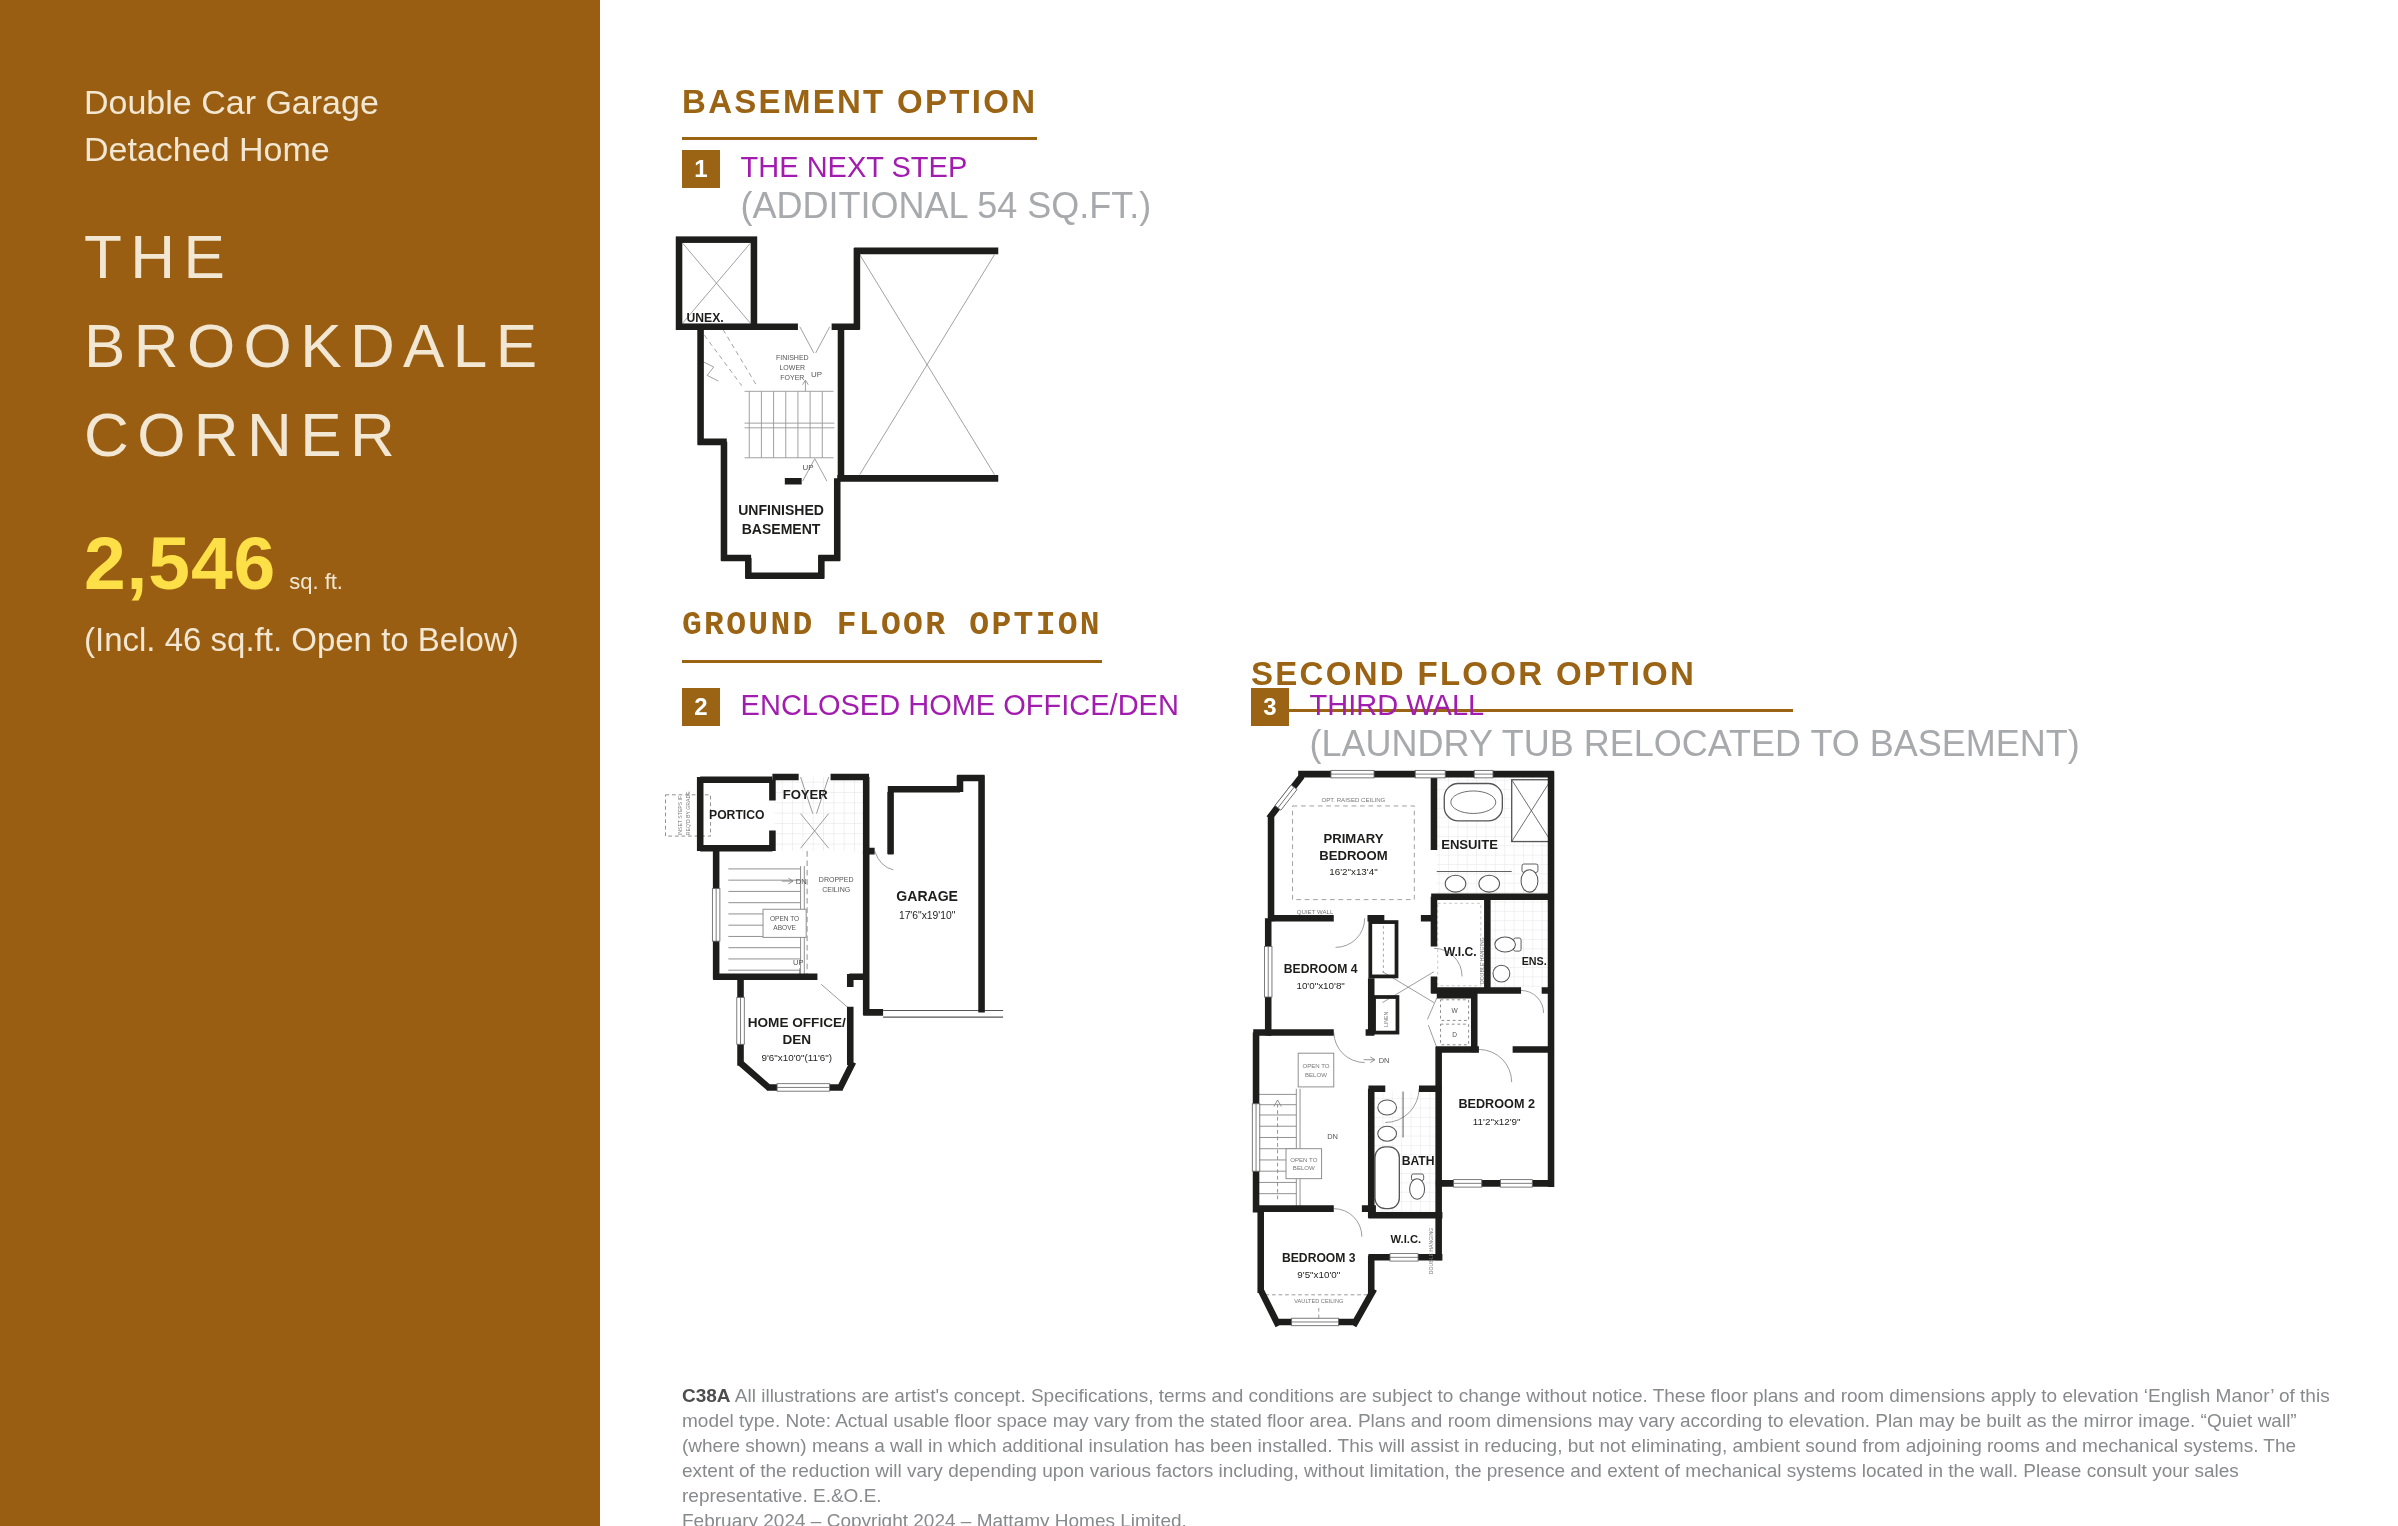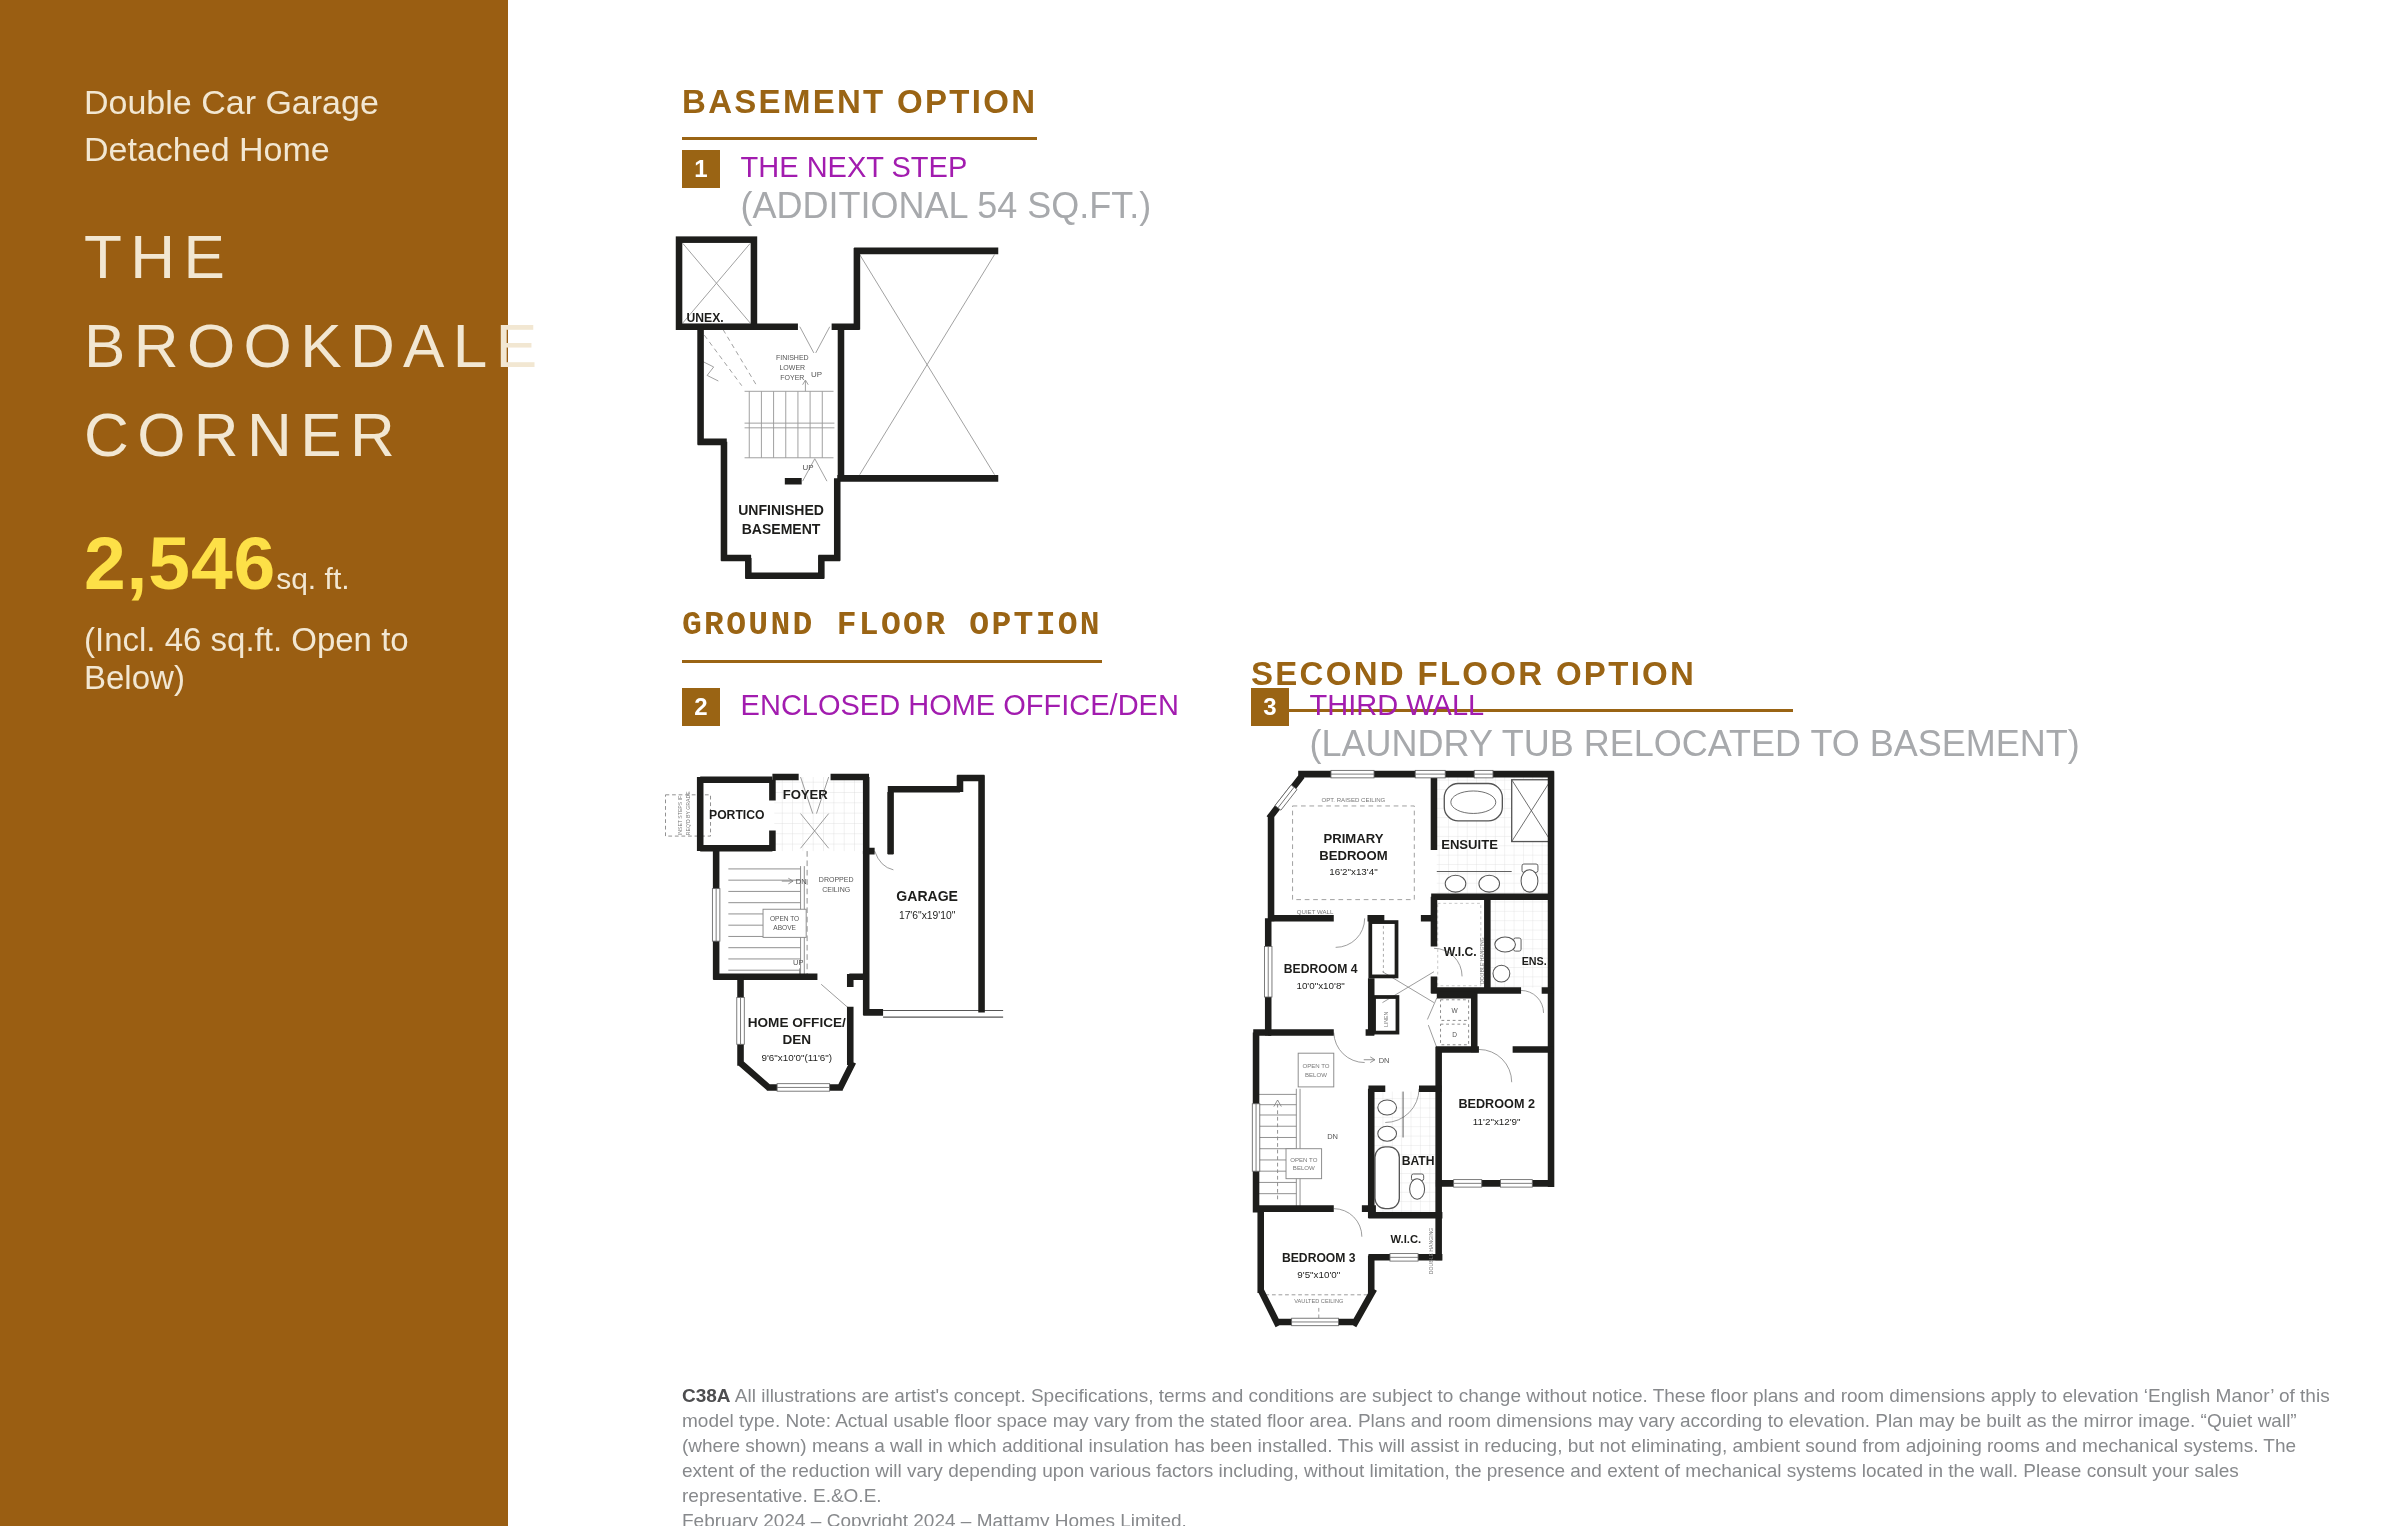--- a/index.html
+++ b/index.html
@@ -1,27 +1,27 @@
 <!DOCTYPE html>
 <html style="font-size:15px"><head>
 <meta charset="utf-8">
 <style>
   * { margin:0; padding:0; box-sizing:border-box; }
   html,body { background:#ffffff; }
   body { font-family:"Liberation Sans", sans-serif; width:2399px; height:1526px; position:relative; overflow:hidden; }
   .page { position:absolute; inset:0; background:#ffffff; }
 
   
-  .sidebar { position:absolute; left:0; top:0; width:508px; height:1526px; background:#9a5e12; color:#f2e7d2; }
+  .sidebar { position:absolute; left:0; top:0; width:600px; height:1526px; background:#9a5e12; color:#f2e7d2; }
   .sb-inner { padding:79px 37px 0 84px; }
   .sb-sub { font-size:34px; line-height:47px; font-weight:400; }
   .sb-title { margin-top:39px; font-size:62px; line-height:89px; letter-spacing:8.4px; font-weight:200; }
   .sb-area { margin-top:41px; white-space:nowrap; }
   .sb-area-num { font-size:75px; font-weight:700; color:#fde047; letter-spacing:0.9px; }
-  .sb-area-unit { font-size:30px; }
+  .sb-area-unit { font-size:22px; margin-left:13px; }
   .sb-note { margin-top:15px; font-size:33px; }
 
   
   .heading { position:absolute; display:inline-block; font-size:33px; font-weight:700; letter-spacing:2.3px;
              color:#9a6414; padding-bottom:16px; border-bottom:3.7px solid #9a6414; white-space:nowrap; }
   .heading.wide { width:542px;margin-top:48px; }
   .opt-row { position:absolute; display:flex; gap:20.6px; align-items:flex-start; }
   .badge { width:38px; height:38px; background:#9a6414; color:#ffffff; font-size:24px; font-weight:700;
            line-height:38px; text-align:center; flex:0 0 auto; }
   .opt-title { font-size:29px; line-height:35px; color:#a21caf; }

